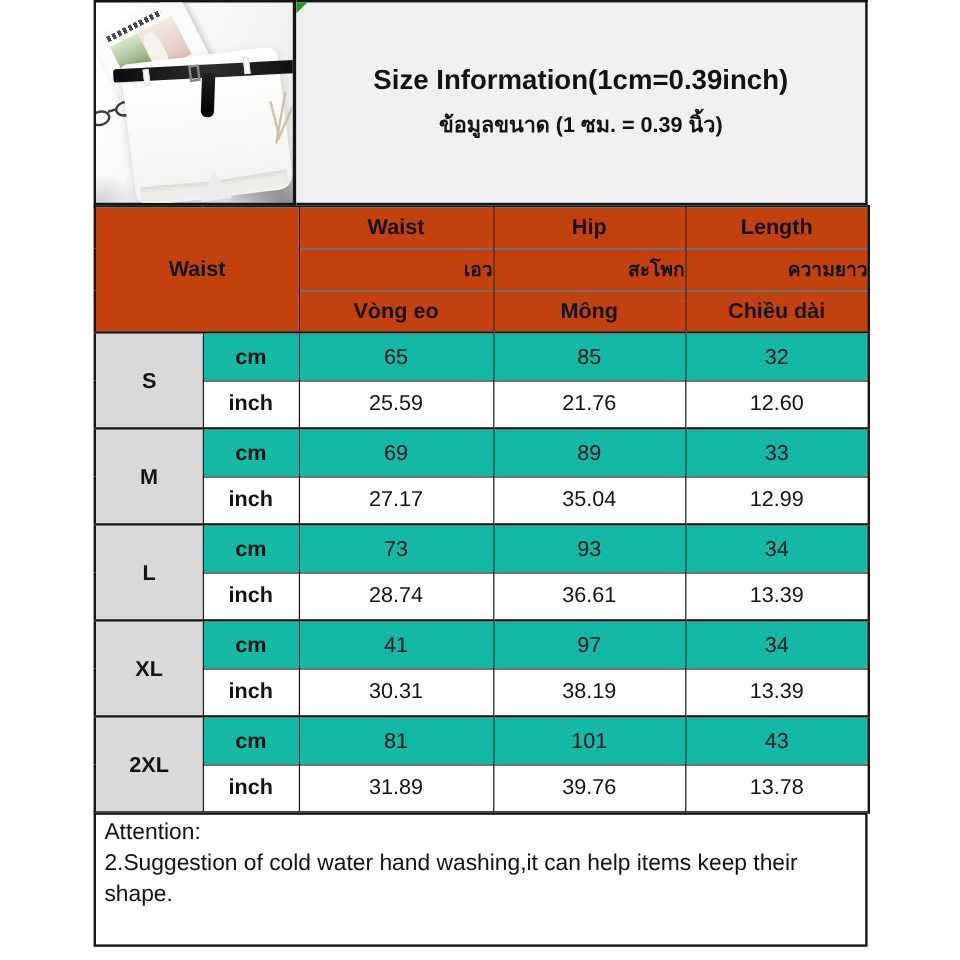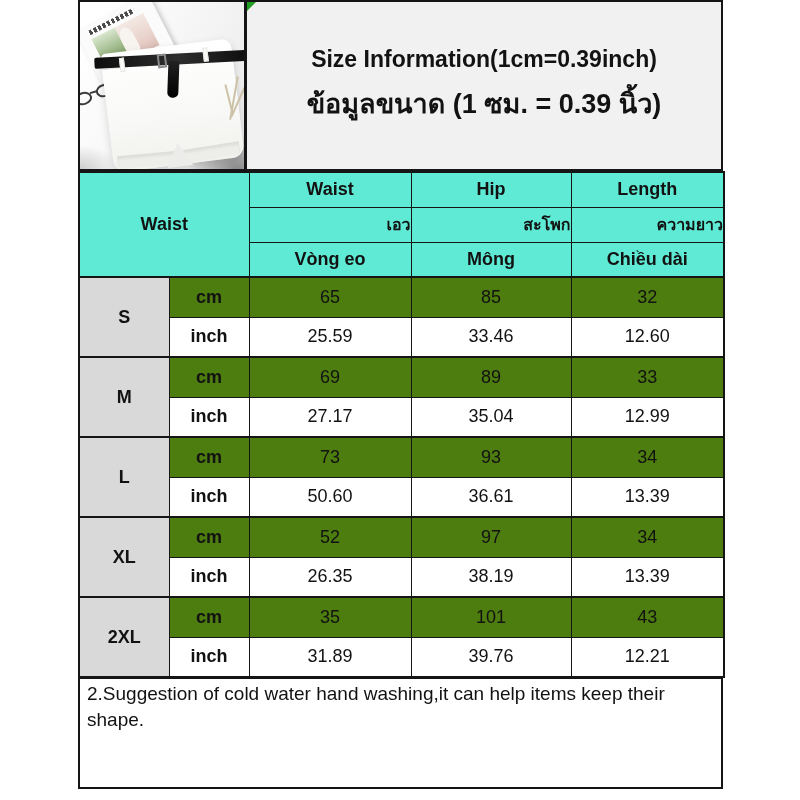--- a/index.html
+++ b/index.html
@@ -54,36 +54,36 @@
   .stem.s2 { left:4px; top:10px; width:2px; height:30px; transform:rotate(-14deg); }
   .stem.s3 { left:13px; top:12px; width:2px; height:32px; transform:rotate(24deg); }
 
   .title-cell { position:relative; flex:1; background:#f1f1f1;
                 border:2px solid #151515; border-left:none;
                 display:flex; flex-direction:column; justify-content:center; align-items:center;
                 text-align:center; gap:9px; }
   .err-tri { position:absolute; top:0; left:0; width:0; height:0;
              border-top:9px solid #1f9e22; border-right:9px solid transparent; }
   .title-en { font-size:23px; font-weight:bold; }
-  .title-th { font-size:27px; font-weight:bold; }
+  .title-th { font-size:18px; font-weight:bold; }
   .title-vi { font-size:21px; font-weight:bold; }
 
   
   table.size-table { width:645px; border-collapse:collapse; table-layout:fixed;
                      border:2px solid #151515; }
   table.size-table td { border:1px solid #151515; text-align:center; vertical-align:middle;
                         font-size:18px; overflow:hidden; }
-  tr.hdr td { height:35px; background:#5eead4; font-weight:bold; }
+  tr.hdr td { height:35px; background:#c2410c; font-weight:bold; }
   tr.hdr-th td { font-size:16px;text-align:right; }
   td.size-big { background:#d9d9d9; font-size:34px; font-weight:bold; }
   tr.data td { height:40px; }
   tr.grp td { border-top:2px solid #151515; }
   td.size-label { background:#d9d9d9; font-weight:bold; font-size:21px; }
   td.unit { font-weight:bold; }
-  tr.row-cm td { background:#4d7c0f; }
+  tr.row-cm td { background:#14b8a6; }
   tr.row-inch td { background:#ffffff; }
   tr.row-cm td.size-label, tr.row-inch td.size-label { background:#d9d9d9; }
 
   
   .attention { width:645px; min-height:112px; background:#ffffff;
                border:2px solid #151515; border-top:2px solid #151515; margin-top:-1px;
                padding:2px 7px 6px 7px; font-size:19px; line-height:26px; text-align:left; }
 </style>
 </head>
 <body>
@@ -159,21 +159,21 @@
         <tr class="data grp row-cm">
           <td class="size-label" rowspan="2">S</td>
           <td class="unit">cm</td>
           <td>65</td>
           <td>85</td>
           <td>32</td>
         </tr>
         <tr class="data row-inch">
           <td class="unit">inch</td>
           <td>25.59</td>
-          <td>33.46</td>
+          <td>21.76</td>
           <td>12.60</td>
         </tr>
 
         <tr class="data grp row-cm">
           <td class="size-label" rowspan="2">M</td>
           <td class="unit">cm</td>
           <td>69</td>
           <td>89</td>
           <td>33</td>
         </tr>
@@ -186,53 +186,54 @@
 
         <tr class="data grp row-cm">
           <td class="size-label" rowspan="2">L</td>
           <td class="unit">cm</td>
           <td>73</td>
           <td>93</td>
           <td>34</td>
         </tr>
         <tr class="data row-inch">
           <td class="unit">inch</td>
-          <td>50.60</td>
+          <td>28.74</td>
           <td>36.61</td>
           <td>13.39</td>
         </tr>
 
         <tr class="data grp row-cm">
           <td class="size-label" rowspan="2">XL</td>
           <td class="unit">cm</td>
-          <td>52</td>
+          <td>41</td>
           <td>97</td>
           <td>34</td>
         </tr>
         <tr class="data row-inch">
           <td class="unit">inch</td>
-          <td>26.35</td>
+          <td>30.31</td>
           <td>38.19</td>
           <td>13.39</td>
         </tr>
 
         <tr class="data grp row-cm">
           <td class="size-label" rowspan="2">2XL</td>
           <td class="unit">cm</td>
-          <td>35</td>
+          <td>81</td>
           <td>101</td>
           <td>43</td>
         </tr>
         <tr class="data row-inch">
           <td class="unit">inch</td>
           <td>31.89</td>
           <td>39.76</td>
-          <td>12.21</td>
+          <td>13.78</td>
         </tr>
       </tbody>
     </table>
 
     <div class="attention">
+      <div>Attention:</div>
       <div>2.Suggestion of cold water hand washing,it can help items keep their shape.</div>
     </div>
 
   </div>
 </div>
 
 </body></html>

